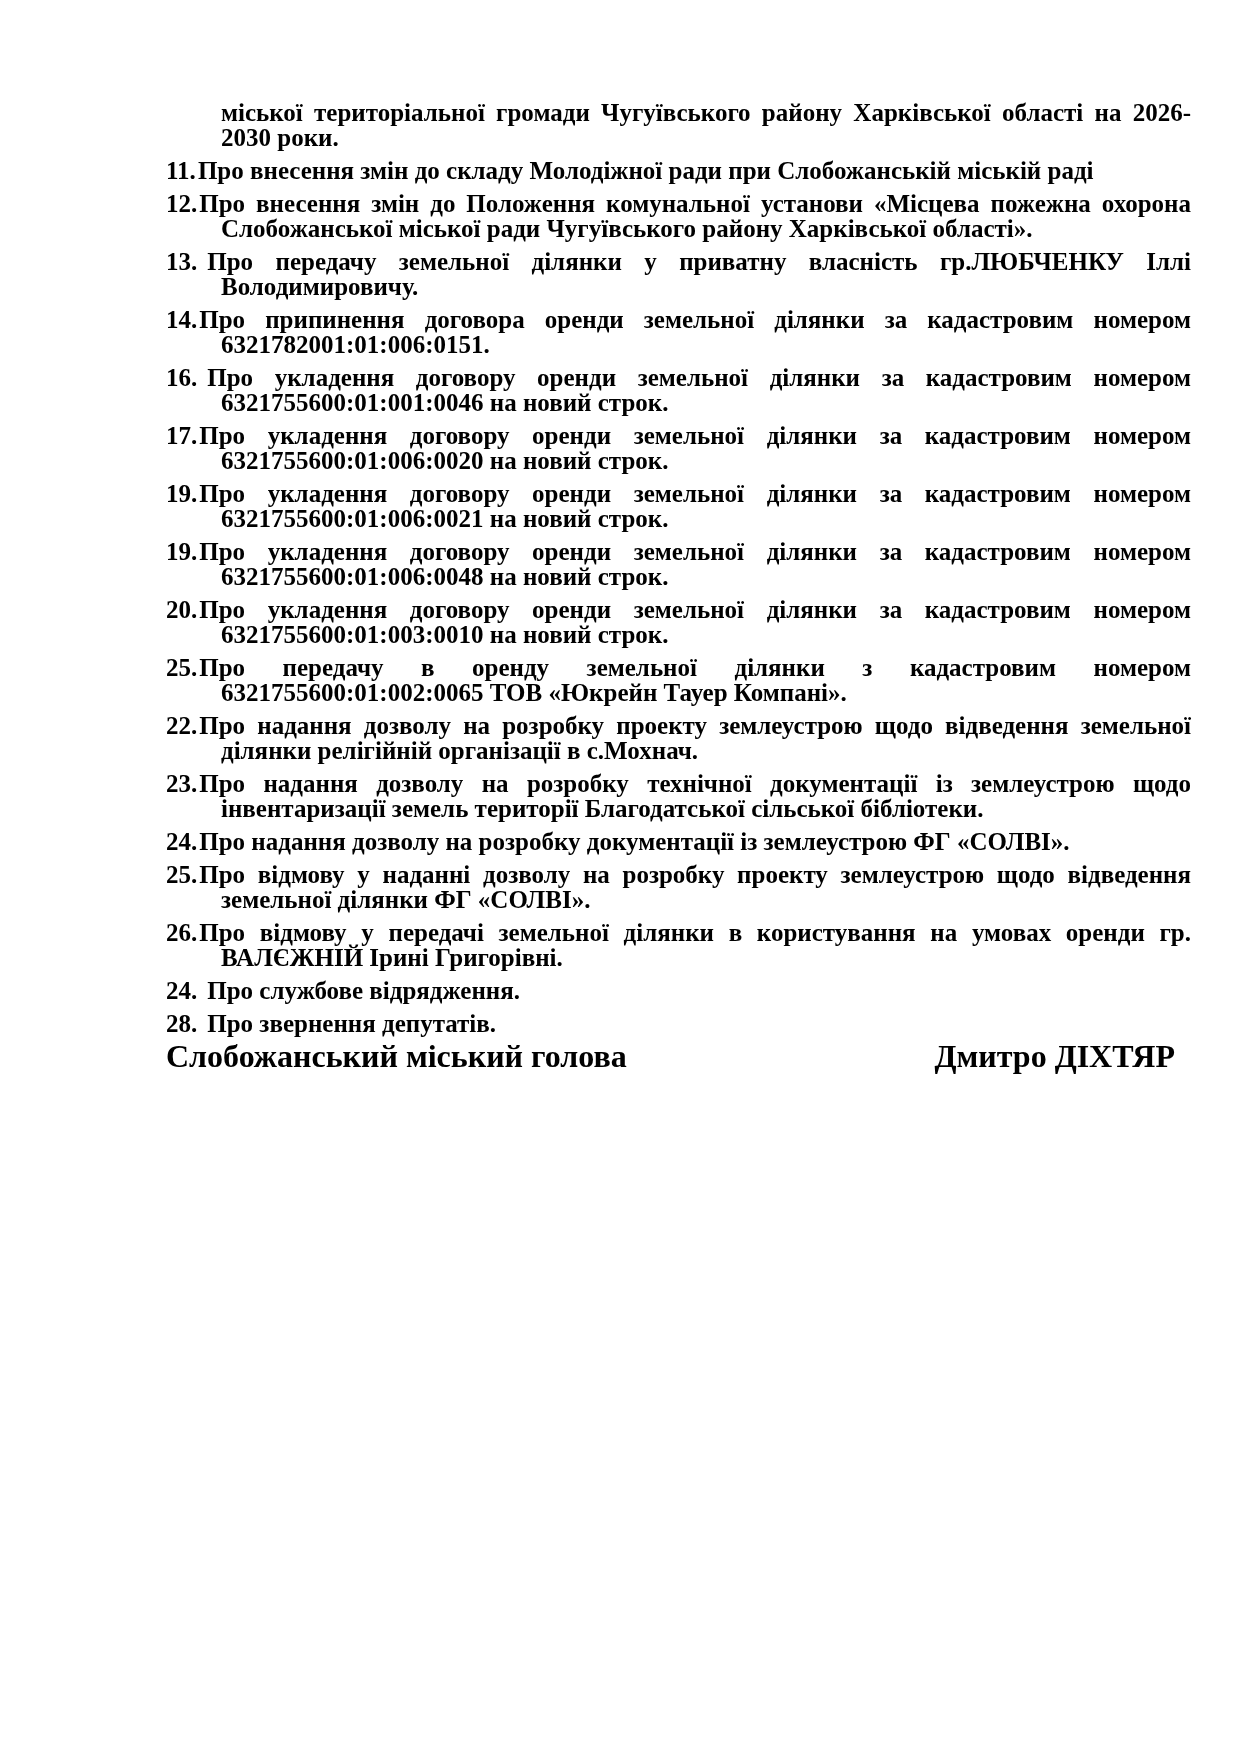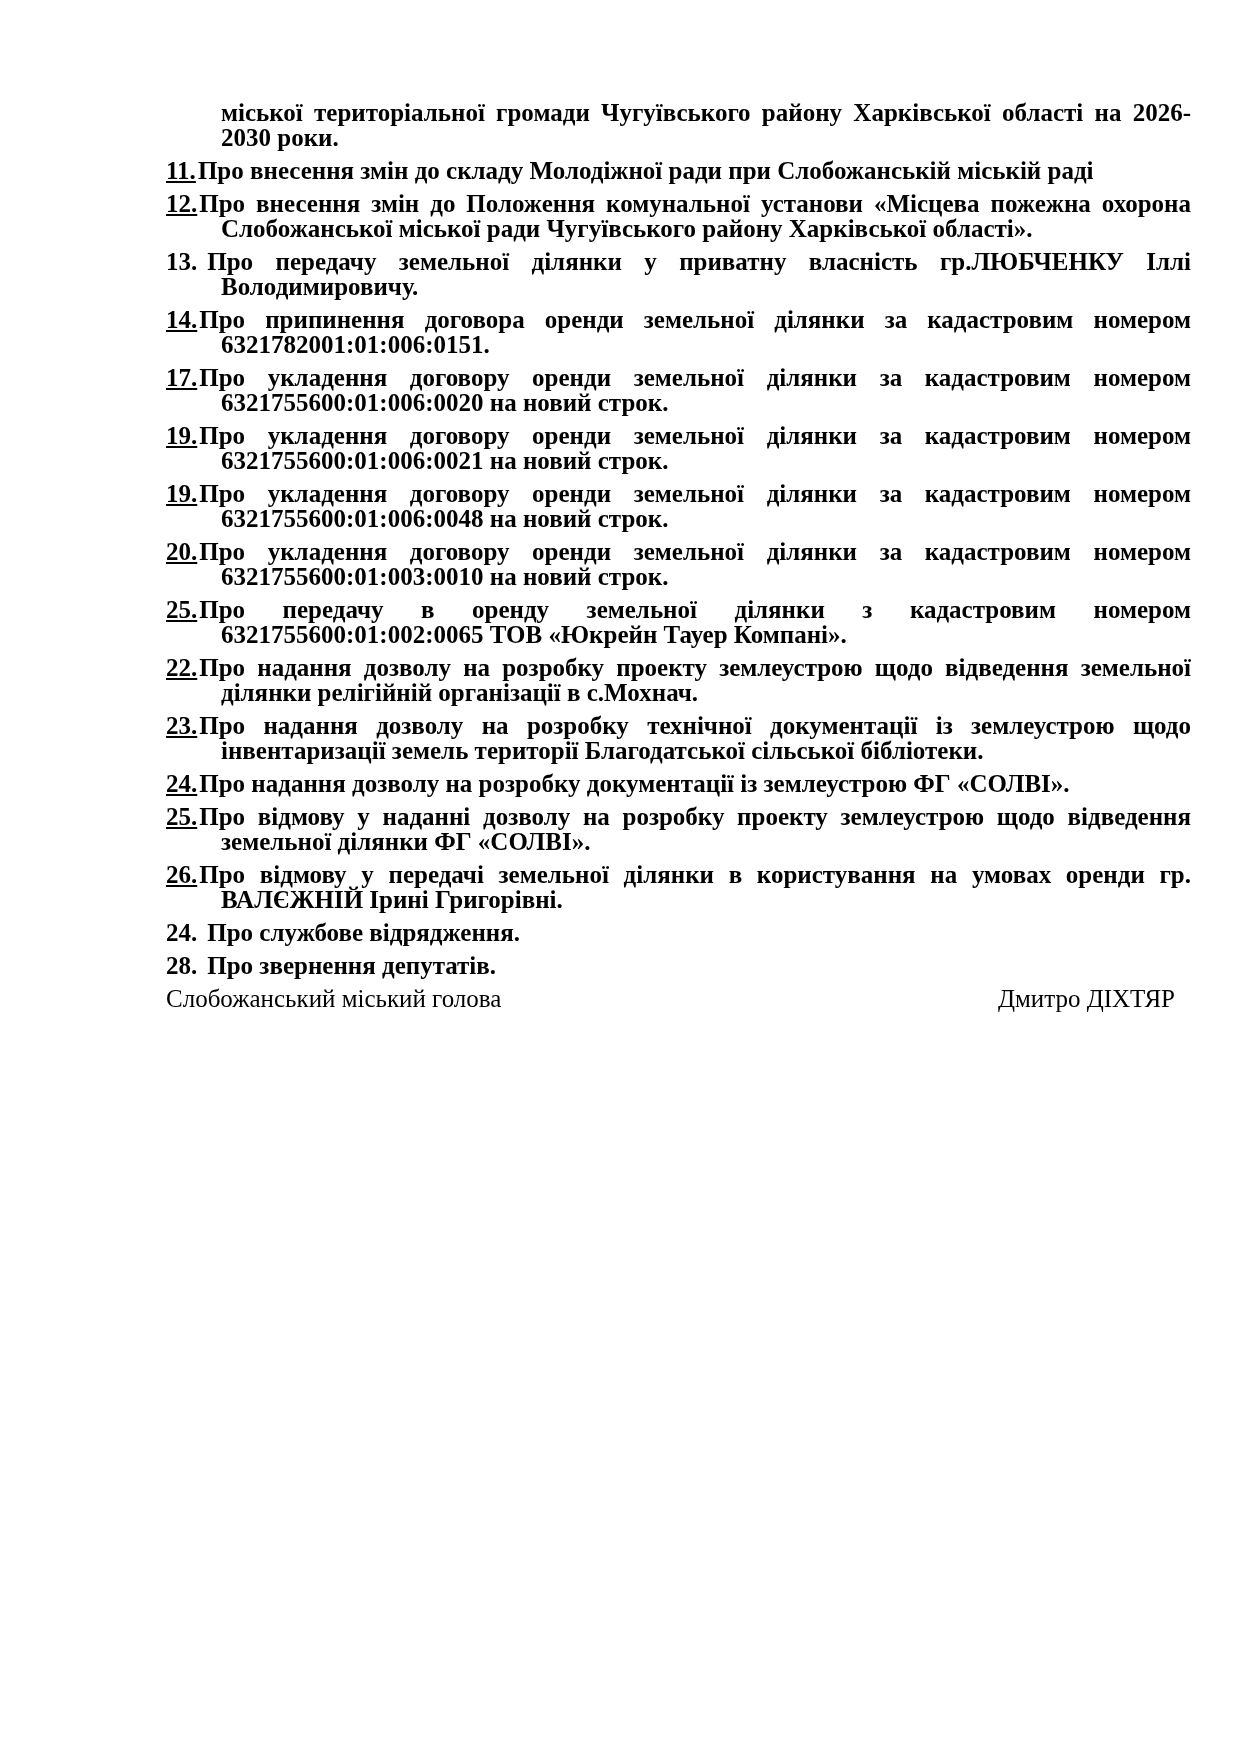--- a/index.html
+++ b/index.html
@@ -37,26 +37,26 @@
     padding-left: 55px;
     text-align: justify;
     margin-bottom: 8px;
   }
   .item.bold { font-weight: bold; }
   .item.reg  { font-weight: bold; }
   .item .num {
     margin-left: -55px;
   }
   .item.reg .num { padding-right: 10px; }
-  .item.bold .num { padding-right: 2px; text-decoration: underline; }
+  .item.bold .num { padding-right: 2px; }
   .signature {
     display: flex;
     justify-content: space-between;
-    font-weight: normal;
-    font-size: 25px;
+    font-weight: bold;
+    font-size: 32px;
     line-height: 25px;
   }
   .sig-right { margin-right: 16px; }
 </style>
 </head>
 <body>
 
 <div class="page">
   <div class="doc-text">
 
@@ -65,20 +65,21 @@
     <div id="agenda-list">
   <div class="item bold"><span class="num">11.</span><span class="txt">Про внесення змін до складу Молодіжної ради при Слобожанській міській раді</span></div>
 
   <div class="item bold"><span class="num">12.</span><span class="txt">Про внесення змін до Положення комунальної установи «Місцева пожежна охорона Слобожанської міської ради Чугуївського району Харківської області».</span></div>
 
   <div class="item reg"><span class="num">13.</span><span class="txt">Про передачу земельної ділянки у приватну власність гр.ЛЮБЧЕНКУ Іллі Володимировичу.</span></div>
 
   <div class="item bold"><span class="num">14.</span><span class="txt">Про припинення договора оренди земельної ділянки за кадастровим номером 6321782001:01:006:0151.</span></div>
 
 
+  <div class="item reg"><span class="num">16.</span><span class="txt">Про укладення договору оренди земельної ділянки за кадастровим номером 6321755600:01:001:0046 на новий строк.</span></div>
 
   <div class="item bold"><span class="num">17.</span><span class="txt">Про укладення договору оренди земельної ділянки за кадастровим номером 6321755600:01:006:0020 на новий строк.</span></div>
 
   <div class="item bold"><span class="num">19.</span><span class="txt">Про укладення договору оренди земельної ділянки за кадастровим номером 6321755600:01:006:0021 на новий строк.</span></div>
 
   <div class="item bold"><span class="num">19.</span><span class="txt">Про укладення договору оренди земельної ділянки за кадастровим номером 6321755600:01:006:0048 на новий строк.</span></div>
 
   <div class="item bold"><span class="num">20.</span><span class="txt">Про укладення договору оренди земельної ділянки за кадастровим номером 6321755600:01:003:0010 на новий строк.</span></div>
 
   <div class="item bold"><span class="num">25.</span><span class="txt">Про передачу в оренду земельної ділянки з кадастровим номером 6321755600:01:002:0065 ТОВ «Юкрейн Тауер Компані».</span></div>

